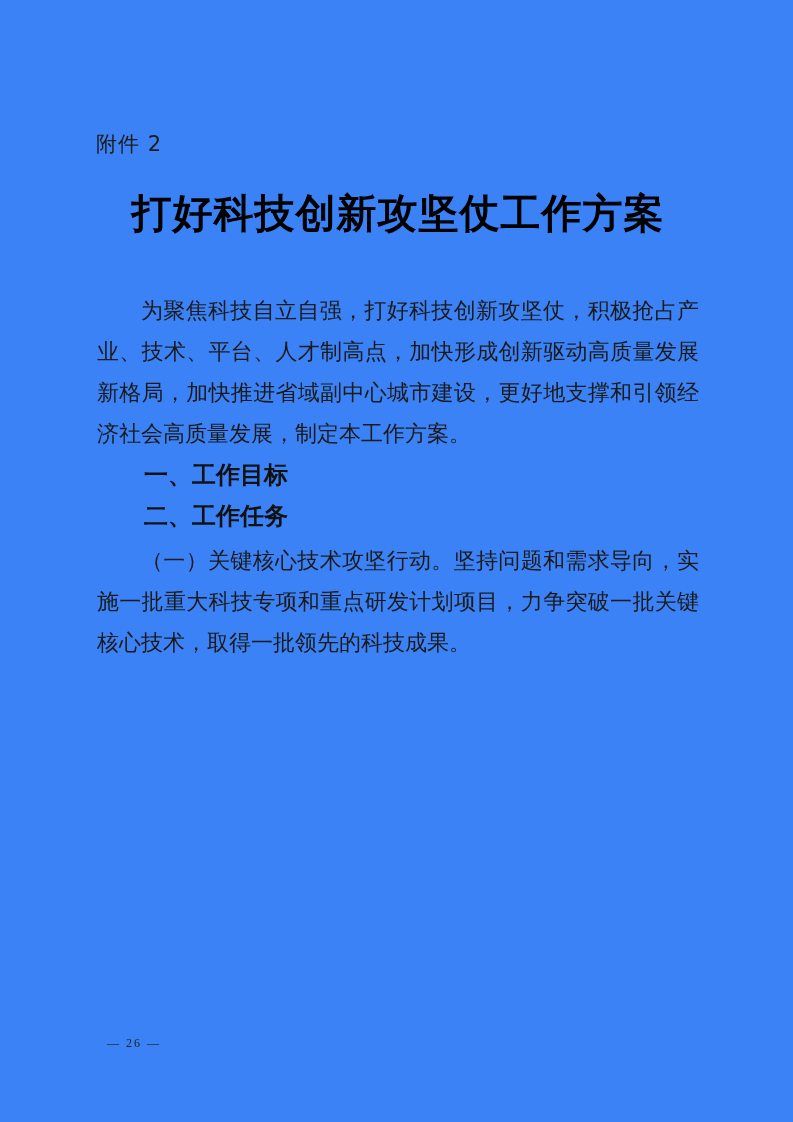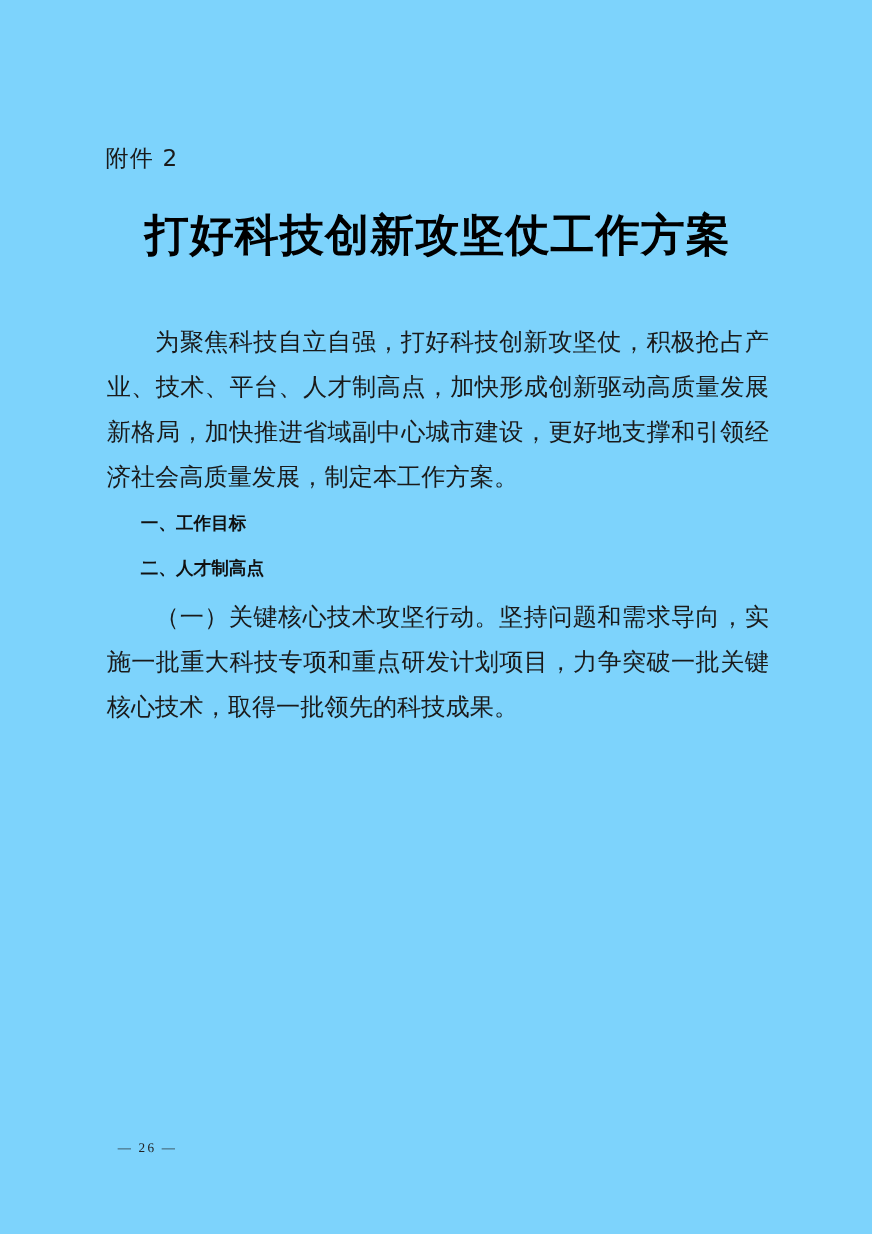--- a/index.html
+++ b/index.html
@@ -4,21 +4,21 @@
 <style>
   html, body {
     margin: 0;
     padding: 0;
     background: #ffffff;
   }
   .page {
     position: relative;
     width: 793px;
     height: 1122px;
-    background: #7dd3fc;
+    background: #3b82f6;
     overflow: hidden;
     color: #1a1a1a;
   }
   .content {
     position: absolute;
     left: 96px;
     top: 133px;
     width: 604px;
   }
   .attachment-label {
@@ -50,23 +50,23 @@
   }
   .para.first {
     margin-top: 57px;
   }
   .para + .para,
   .heading + .para,
   .para + .heading {
     margin-top: 2px;
   }
   .heading {
-    font-family: Liberation Serif, serif;
+    font-family: Liberation Mono, monospace;
     font-weight: bold;
-    font-size: 16px;
+    font-size: 24px;
     line-height: 41px;
     text-indent: 2em;
     color: #111111;
     margin: 0;
   }
   .page-number {
     position: absolute;
     left: 107px;
     top: 1033px;
     font-family: "Liberation Serif", "DejaVu Serif", serif;
@@ -84,21 +84,21 @@
 
     <div class="attachment-label">附件 2</div>
 
     <div class="doc-title">打好科技创新攻坚仗工作方案</div>
 
     <p class="para first">为聚焦科技自立自强，打好科技创新攻坚仗，积极抢占产业、技术、平台、人才制高点，加快形成创新驱动高质量发展新格局，加快推进省域副中心城市建设，更好地支撑和引领经济社会高质量发展，制定本工作方案。</p>
 
     <p class="heading">一、工作目标</p>
 
 
-    <p class="heading">二、人才制高点</p>
+    <p class="heading">二、工作任务</p>
 
     <p class="para">（一）关键核心技术攻坚行动。坚持问题和需求导向，实施一批重大科技专项和重点研发计划项目，力争突破一批关键核心技术，取得一批领先的科技成果。</p>
 
 
   </div>
 
   <div class="page-number">— 26 —</div>
 </div>
 
 </body></html>

